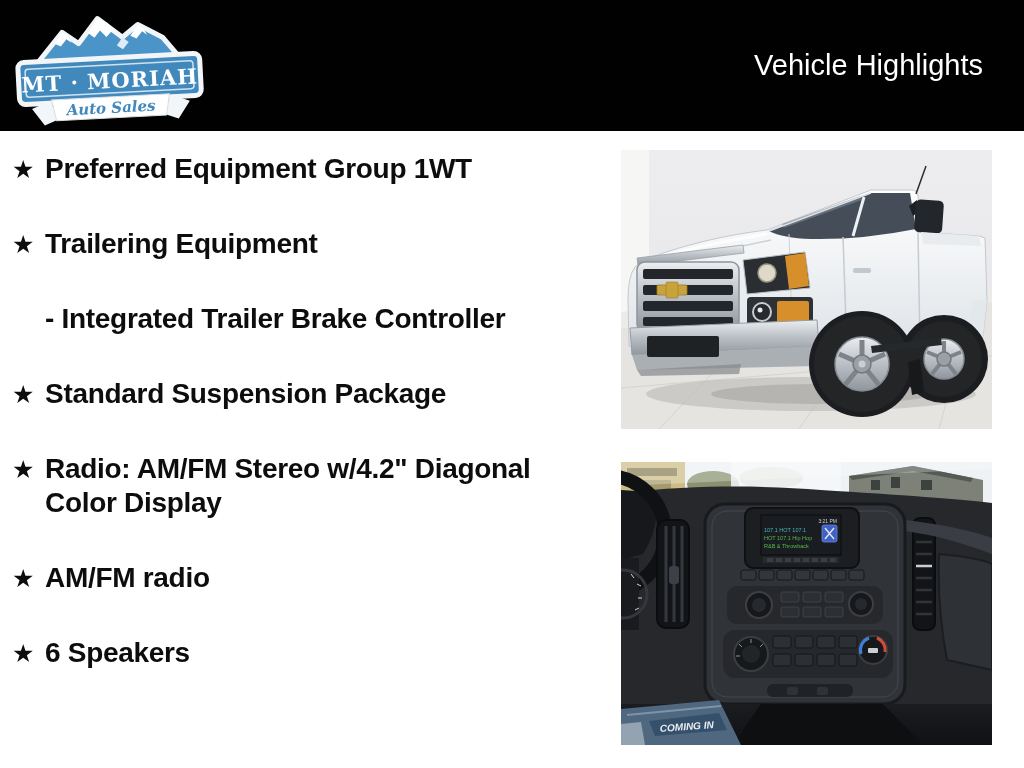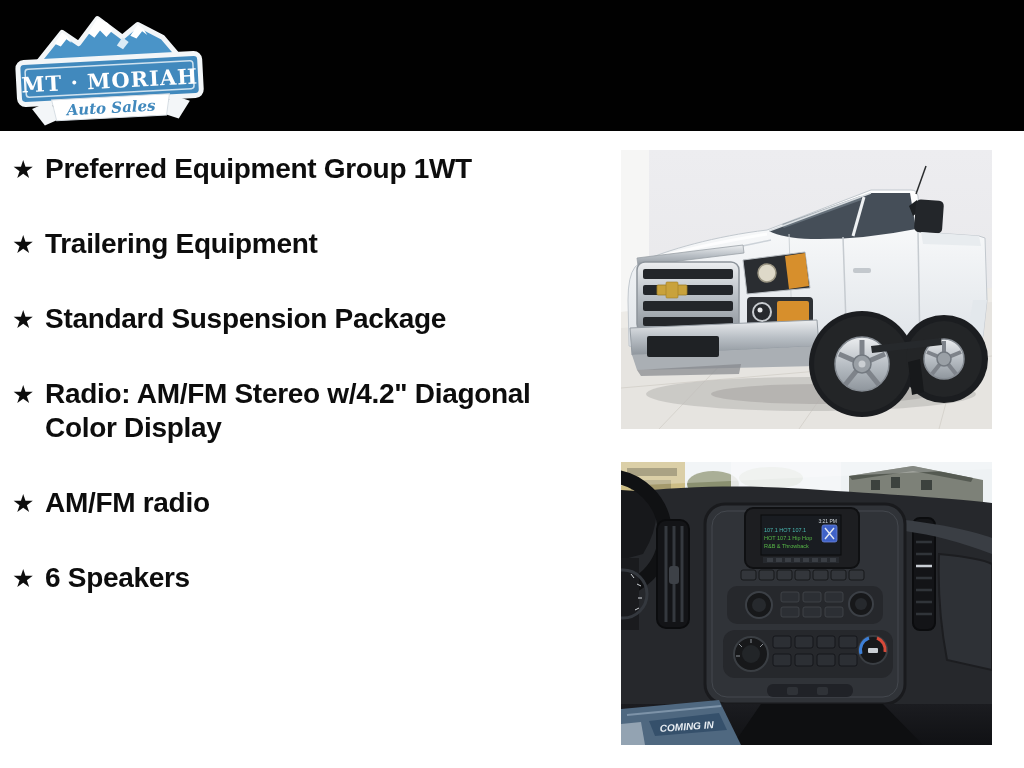--- a/index.html
+++ b/index.html
@@ -65,30 +65,34 @@
 
       <g>
         <polygon points="36,88 18,95 30,112 46,106" fill="#f3f6f8"></polygon>
         <polygon points="158,88 176,95 164,112 148,106" fill="#f3f6f8"></polygon>
         <polygon points="38,87 156,87 152,108 42,108" fill="#ffffff" stroke="#d7dee4" stroke-width="1"></polygon>
         <text x="97" y="103" text-anchor="middle" fill="#4189bd" font-family="DejaVu Serif, serif" font-style="italic" font-weight="bold" font-size="15">Auto Sales</text>
       </g>
     </svg>
   </div>
 
+  <div class="header-title">Vehicle Highlights</div>
 </div>
 
 <ul class="features">
   <li>
     <span class="bullet">★</span>
     <span class="txt">Preferred Equipment Group 1WT</span>
   </li>
   <li>
     <span class="bullet">★</span>
     <span class="txt">Trailering Equipment</span>
+  </li>
+  <li class="sub">
+    <span class="txt">- Integrated Trailer Brake Controller</span>
   </li>
   <li>
     <span class="bullet">★</span>
     <span class="txt">Standard Suspension Package</span>
   </li>
   <li>
     <span class="bullet">★</span>
     <span class="txt">Radio: AM/FM Stereo w/4.2" Diagonal Color Display</span>
   </li>
   <li>

